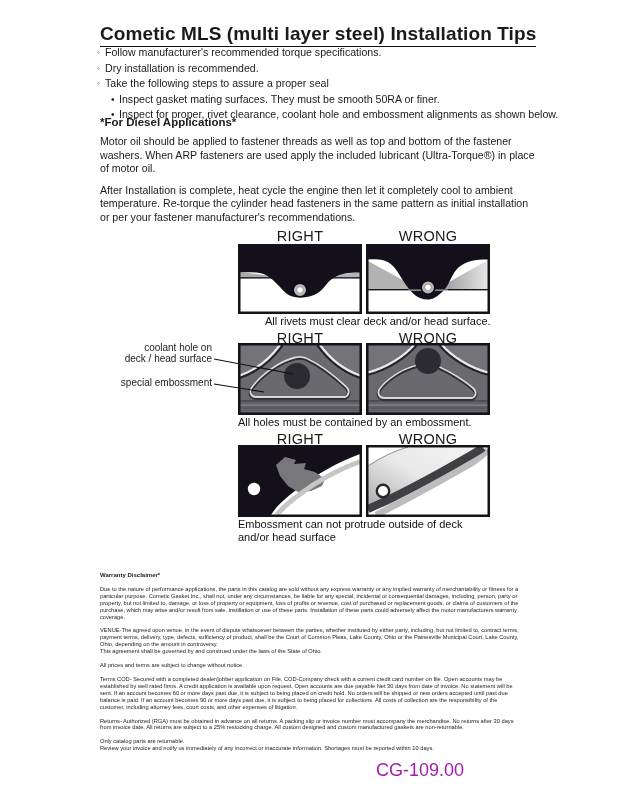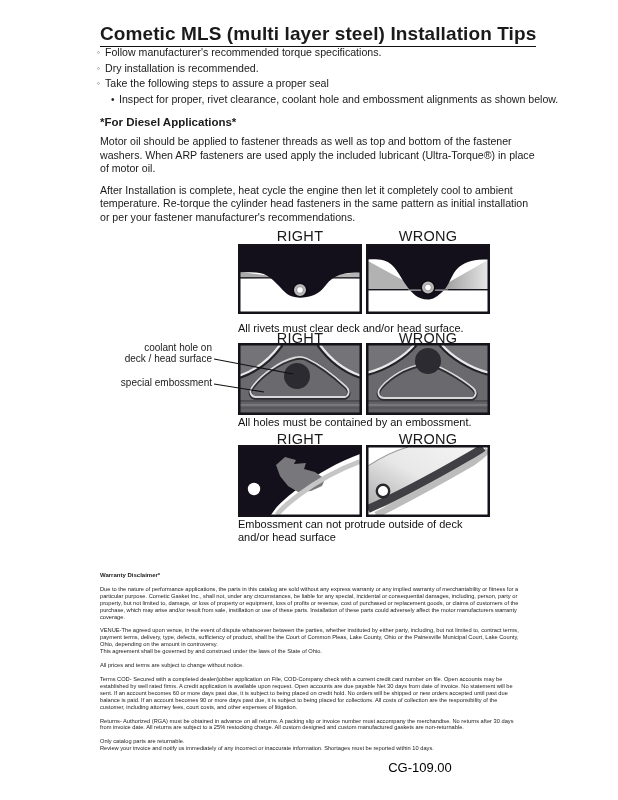--- a/index.html
+++ b/index.html
@@ -29,33 +29,34 @@
   .dg-box svg{display:block;}
   .dg-caption{position:absolute;left:238px;font-size:11px;line-height:13px;color:#111;}
   .callout{position:absolute;left:60px;width:152px;text-align:right;font-size:10px;line-height:10.5px;}
   #leader-overlay{position:absolute;left:120px;top:330px;width:380px;height:92px;pointer-events:none;z-index:5;}
   
   .fineprint{position:absolute;top:572px;left:100px;width:420px;font-size:5.7px;line-height:6.9px;color:#222;}
   .fineprint .fp-head{font-weight:bold;margin:0 0 7px 0;font-size:6px;}
   .fineprint p{margin:0 0 7px 0;}
   .fineprint p.tight{margin-bottom:0;}
   
-  .footer-code{position:absolute;top:760px;left:350px;width:140px;text-align:center;font-size:13px;color:#000000;}
+  .footer-code{position:absolute;top:760px;left:350px;width:140px;text-align:center;font-size:18px;color:#a21caf;}
 </style>
 </head>
 <body>
 
 <div id="page">
 
   <div class="title">Cometic MLS (multi layer steel) Installation Tips</div>
 
   <div class="tips">
     <div class="tip-row"><span class="tip-marker">◦</span><span>Follow manufacturer's recommended torque specifications.</span></div>
     <div class="tip-row"><span class="tip-marker">◦</span><span>Dry installation is recommended.</span></div>
     <div class="tip-row"><span class="tip-marker">◦</span><span>Take the following steps to assure a proper seal</span></div>
+    <div class="subtip-row"><span class="subtip-marker">•</span><span>Inspect gasket mating surfaces.  They must be smooth 50RA or finer.</span></div>
     <div class="subtip-row"><span class="subtip-marker">•</span><span>Inspect for proper, rivet clearance, coolant hole and embossment alignments as shown below.</span></div>
   </div>
 
   <div class="diesel">
     <div class="diesel-heading">*For Diesel Applications*</div>
     <p>Motor oil should be applied to fastener threads as well as top and bottom of the fastener washers. When ARP fasteners are used apply the included lubricant (Ultra-Torque®) in place of motor oil.</p>
     <p>After Installation is complete, heat cycle the engine then let it completely cool to ambient temperature. Re-torque the cylinder head fasteners in the same pattern as initial installation or per your fastener manufacturer's recommendations.</p>
   </div>
 
   <div class="dg-label" style="top:228px;left:238px;">RIGHT</div>
@@ -87,21 +88,21 @@
       <polygon points="122,16 70,45.5 122,45.5" fill="url(#gB)"></polygon>
       <rect x="2" y="45" width="120" height="1.4" fill="#15121a"></rect>
       <path d="M2,2 H122 V15.5 C108,15.5 101,17 93,23 C85,29.5 84,42 75,49 C70,53.5 66,55.5 62,55.5 C51,55.5 46,49 40,41 C33,31.5 29,19.5 18,16.5 C12,15 7,15.3 2,15.4 Z" fill="#14101b"></path>
       <rect x="42" y="45.6" width="40" height="1" fill="#cfcfcf"></rect>
       <circle cx="62" cy="43.5" r="6.8" fill="#b9b9b9" stroke="#0d0a12" stroke-width="1.6"></circle>
       <circle cx="62" cy="43.5" r="3.4" fill="#ffffff" stroke="#777777" stroke-width="0.7"></circle>
       <rect x="1.25" y="1.25" width="121.5" height="67.5" fill="none" stroke="#15121a" stroke-width="2.5"></rect>
     </svg>
   </div>
 
-  <div class="dg-caption" style="top:322px;">All rivets must clear deck and/or head surface.</div>
+  <div class="dg-caption" style="top:315px;margin-left:27px;">All rivets must clear deck and/or head surface.</div>
 
   <div class="dg-label" style="top:330px;left:238px;">RIGHT</div>
   <div class="dg-label" style="top:330px;left:366px;">WRONG</div>
 
   <div class="callout" style="top:343px;">
     <div>coolant hole on</div>
     <div>deck / head surface</div>
   </div>
   <div class="callout" style="top:378px;">special embossment</div>
 

